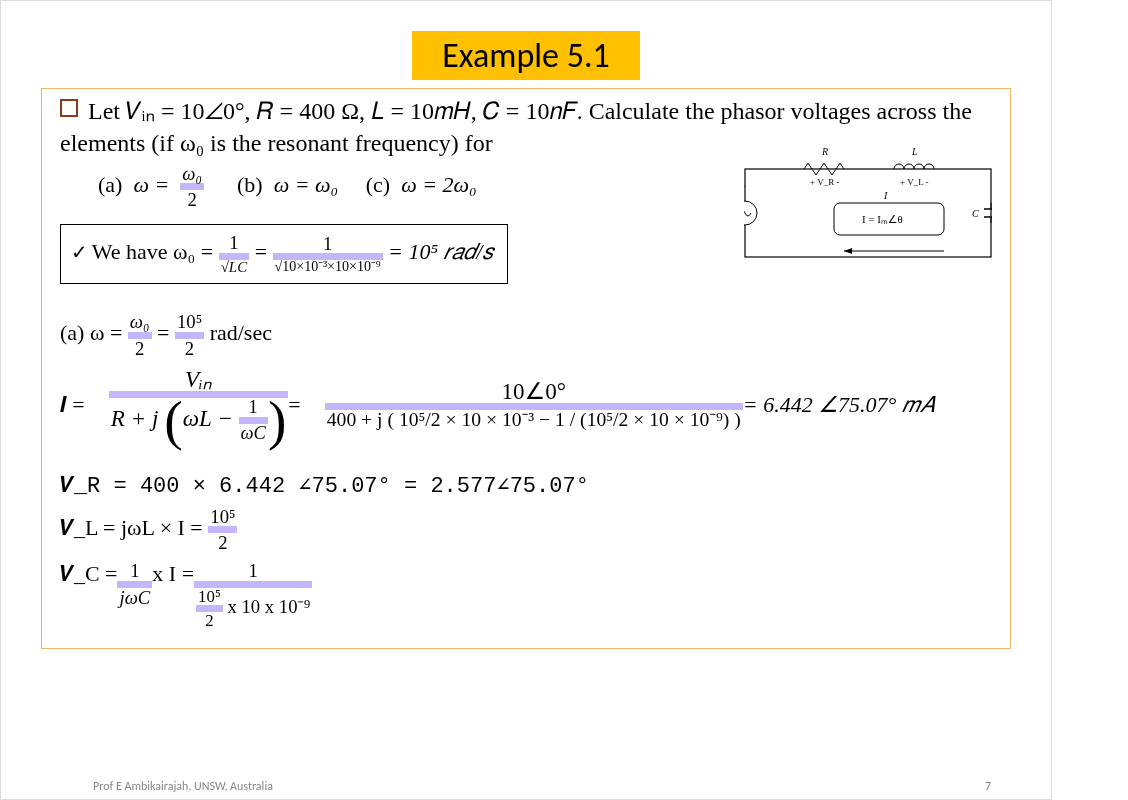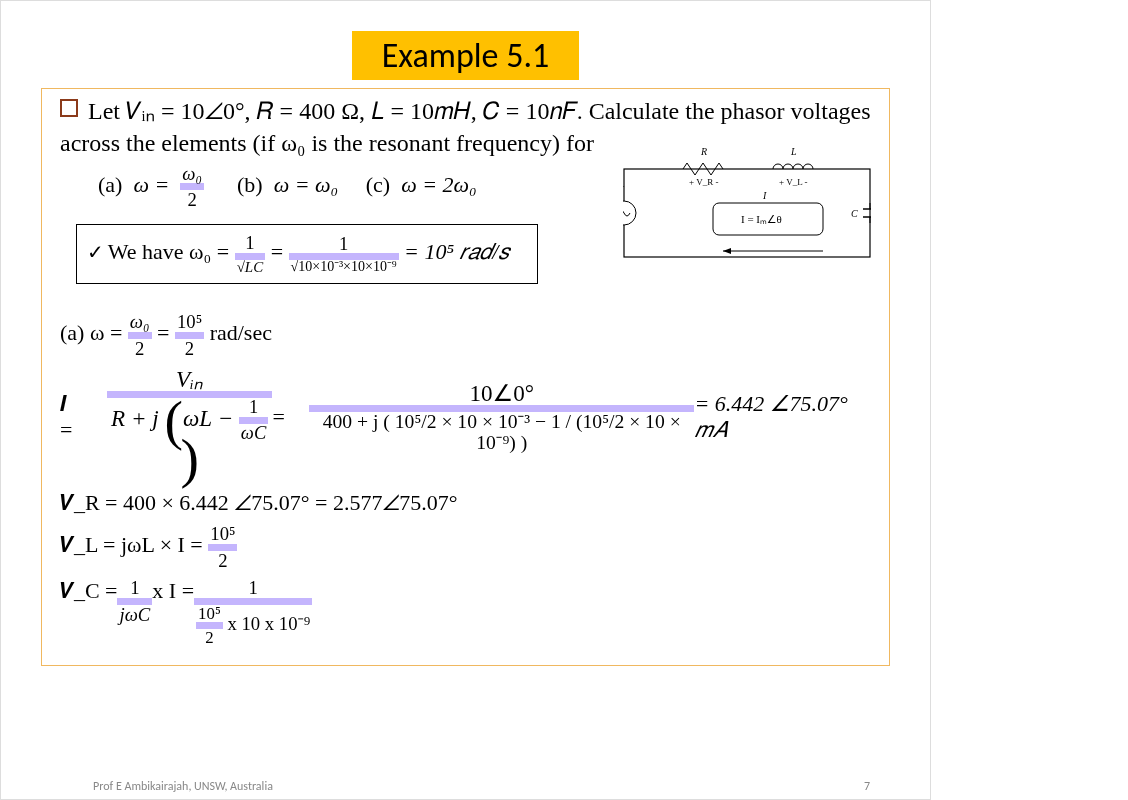--- a/index.html
+++ b/index.html
@@ -5,21 +5,21 @@
   body {
     margin: 0;
     padding: 0;
     width: 1128px;
     height: 800px;
     font-family: "Cambria Math", "Times New Roman", serif;
     background: #fff;
     color: #000;
   }
   .slide {
-    width: 931px;
+    width: 1052px;
     height: 800px;
     box-sizing: border-box;
     padding: 30px 40px 10px 40px;
     position: relative;
     border: 1px solid #ddd;
   }
   .title-bar {
     display: inline-block;
     background: #ffc000;
     padding: 4px 30px;
@@ -55,23 +55,23 @@
     vertical-align: middle;
     text-align: center;
     font-size: 0.85em;
     line-height:1.05;
   }
   .frac .num { display:block; border-bottom: 7px solid #c4b5fd; padding: 0 2px;}
   .frac .den { display:block; padding: 0 2px;}
   .box-eq {
     border: 1px solid #000;
     display: inline-block;
-    padding: 8px 28px 8px 10px;
+    padding: 8px 14px 8px 10px;
     margin-top: 14px;
-    margin-left: 16px;
+    margin-left: 0;
     font-size: 22px;
   }
   .tick { color:#000; font-size: 20px; margin-right:4px; }
   .math { font-style: italic; font-family: "Cambria Math", serif;}
   .work {
     margin-top: 28px;
     font-size: 22px;
   }
   .work .row { margin: 8px 0; }
   .lbig { font-size: 1.05em; margin-left: 24px; }
@@ -202,21 +202,21 @@
           </span>
         </span>
         <span> = </span>
         <span class="frac lbig">
           <span class="num">10∠0°</span>
           <span class="den" style="font-size:0.85em;">400 + j ( 10⁵/2 × 10 × 10⁻³  −  1 / (10⁵/2 × 10 × 10⁻⁹) )</span>
         </span>
         <span class="math"> = 6.442 ∠75.07° 𝑚𝐴</span>
       </div>
 
-      <div class="row" style="margin-top:22px;">𝑽_R = 400 × 6.442 ∠75.07° = 2.577∠75.07°</div>
+      <div class="row" style="margin-top:28px;font-family:Liberation Mono, monospace;">𝑽_R = 400 × 6.442 ∠75.07° = 2.577∠75.07°</div>
 
       <div class="row">
         <span>𝑽_L = jωL × I = </span>
         <span class="frac">
           <span class="num">10⁵</span>
           <span class="den">2</span>
         </span>
       </div>
 
       <div class="row" style="display:flex;">

